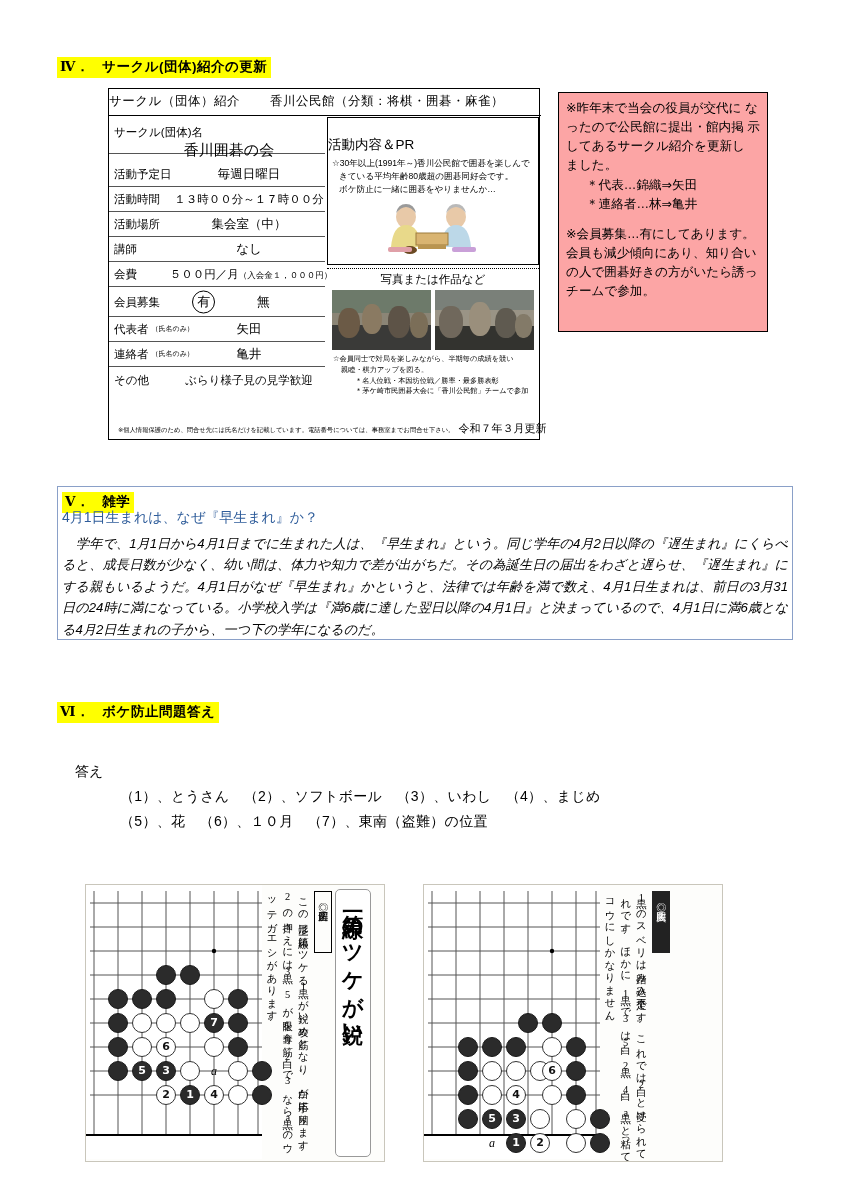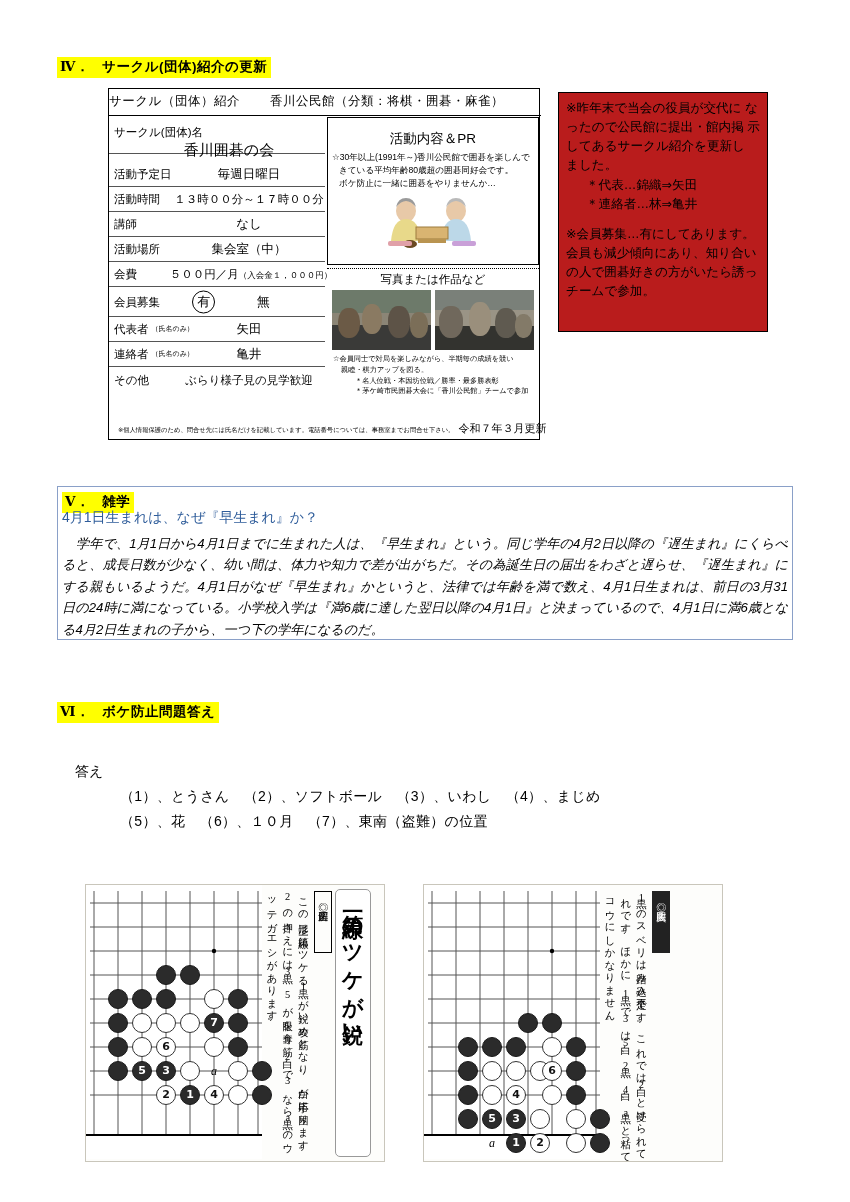--- a/index.html
+++ b/index.html
@@ -34,40 +34,40 @@
   .tval.shift{padding-left:40px;box-sizing:border-box;}
   .tval .tiny2{font-size:8.5px;}
   .yesno{position:absolute;left:0;top:50%;transform:translateY(-50%);width:216px;
     font-size:13px;text-align:center;}
   .yesno .yes{display:inline-block;border:1.4px solid #000;border-radius:50%;
     width:21px;height:21px;line-height:20px;text-align:center;}
   .yesno .no{display:inline-block;margin-left:38px;}
 
   
   .prbox{position:absolute;left:218px;top:28px;width:212px;height:322px;}
-  .prtitle{text-align:center;font-size:13.5px;margin-top:12px;}
+  .prtitle{font-size:13.5px;margin-top:18px;}
   .prtext{font-size:8.6px;line-height:1.5;padding:3px 4px 0 4px;}
   .prtext .l2{padding-left:7px;display:block;}
   .photo-head{text-align:center;font-size:11.5px;border-top:1px dotted #000;margin-top:3px;padding-top:3px;}
   .photos{display:flex;gap:4px;justify-content:center;padding:3px 4px 0 4px;}
   .photos .ph{width:99px;height:60px;border:0;position:relative;overflow:hidden;}
   .ph1{background:linear-gradient(#6d7a6a 0 38%,#8b8576 38% 58%,#3a3a38 58% 100%);}
   .ph2{background:linear-gradient(#7a8079 0 34%,#9a9486 34% 60%,#33332f 60% 100%);}
   .ph .blob{position:absolute;border-radius:45%;}
   .note-small{font-size:7.2px;line-height:1.5;padding:4px 4px 0 6px;}
   .note-small .ind{display:block;padding-left:8px;}
   .note-small .ind2{display:block;padding-left:22px;}
 
   .foot-note{position:absolute;left:0;bottom:3px;width:432px;font-size:6.3px;
     padding-left:9px;box-sizing:border-box;white-space:nowrap;}
   .foot-note .upd{font-size:11px;margin-left:4px;}
 
   
   #memo{position:absolute;left:558px;top:92px;width:210px;height:240px;
-    border:1px solid #000;background:#b91c1c;box-sizing:border-box;
+    border:1px solid #000;background:#fca5a5;box-sizing:border-box;
     padding:6px 6px 0 7px;font-size:12.6px;line-height:1.52;}
   #memo .ind{display:block;padding-left:20px;}
   #memo .gap{display:block;height:11px;}
 
   
   #sec5-box{position:absolute;left:57px;top:486px;width:736px;height:154px;
     border:1px solid #8aa0c8;background:#fff;box-sizing:border-box;}
   #sec5-sub{position:absolute;left:62px;top:509px;font-size:14px;color:#2e5c9a;}
   #sec5-body{position:absolute;left:62px;top:533px;width:726px;font-size:13.2px;
     line-height:1.62;text-align:justify;}
@@ -131,26 +131,26 @@
 
       <div class="trow">
         <span class="tlab">活動予定日</span>
         <span class="tval shift">毎週日曜日</span>
       </div>
       <div class="trow">
         <span class="tlab">活動時間</span>
         <span class="tval shift" style="font-size:11.5px;">１３時００分～１７時００分</span>
       </div>
       <div class="trow">
+        <span class="tlab">活動場所</span>
+        <span class="tval shift">集会室（中）</span>
+      </div>
+      <div class="trow">
         <span class="tlab">講師</span>
         <span class="tval shift">なし</span>
-      </div>
-      <div class="trow">
-        <span class="tlab">活動場所</span>
-        <span class="tval shift">集会室（中）</span>
       </div>
       <div class="trow">
         <span class="tlab">会費</span>
         <span class="tval" style="padding-left:44px;box-sizing:border-box;font-size:11.5px;">
           <span>５００円／月</span><span class="tiny2">（入会金１，０００円）</span>
         </span>
       </div>
       <div class="trow" style="height:30px;">
         <span class="tlab">会員募集</span>
         <span class="yesno" style="padding-left:28px;box-sizing:border-box;">

